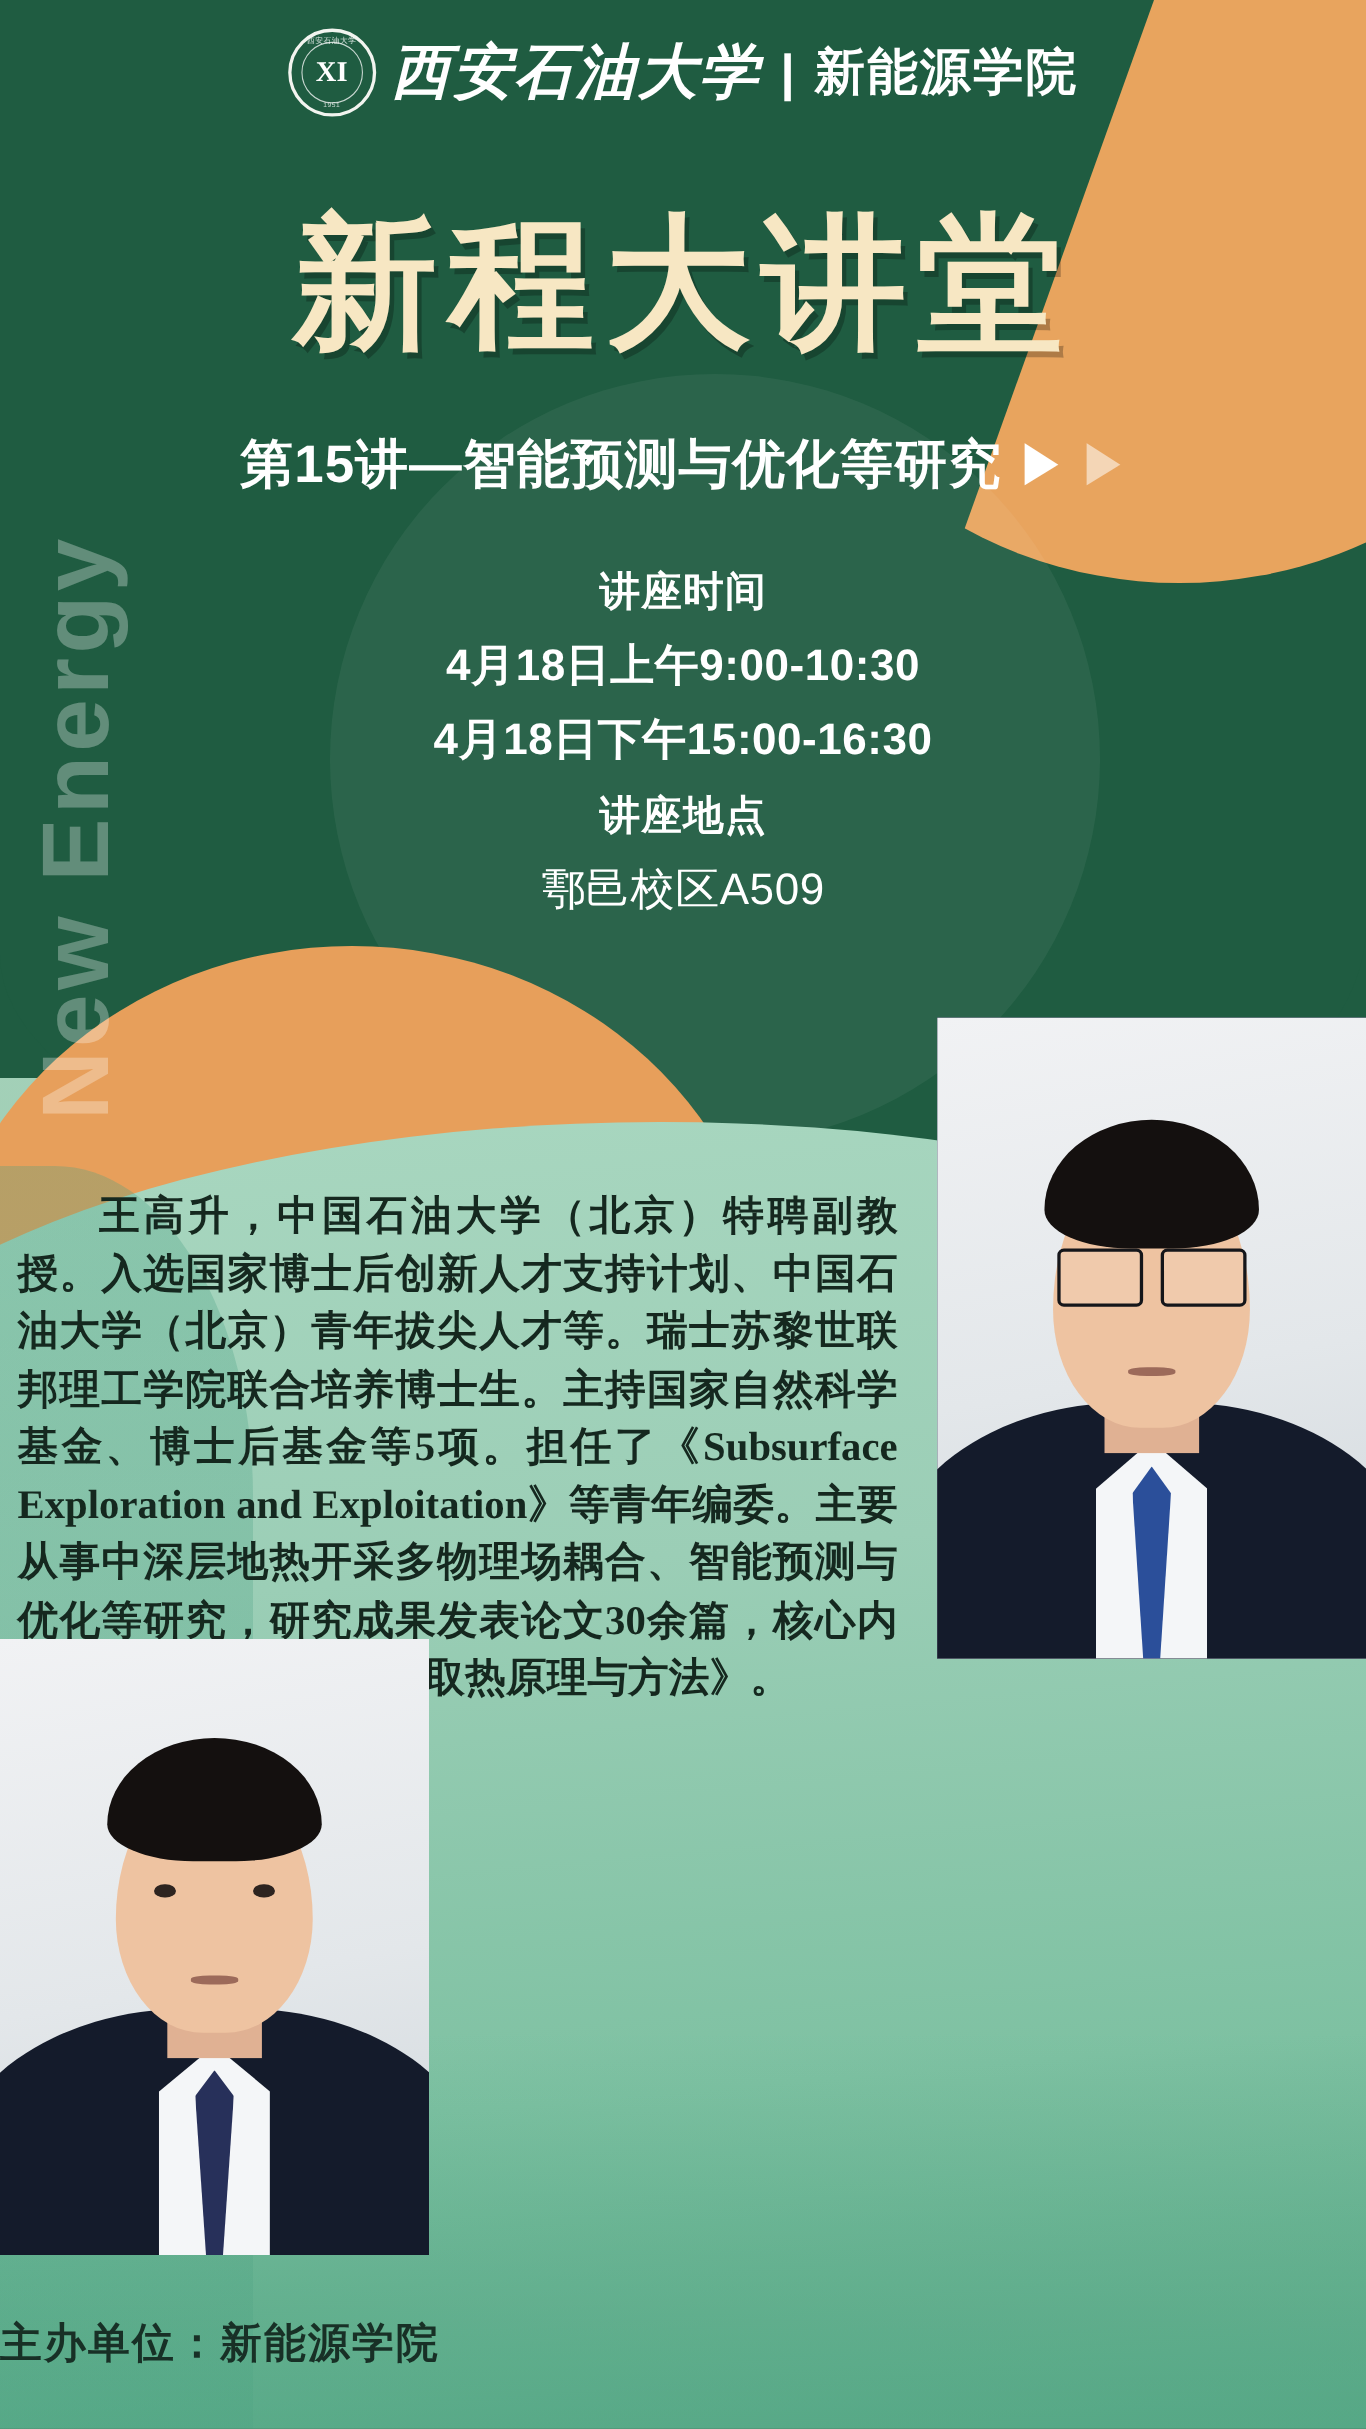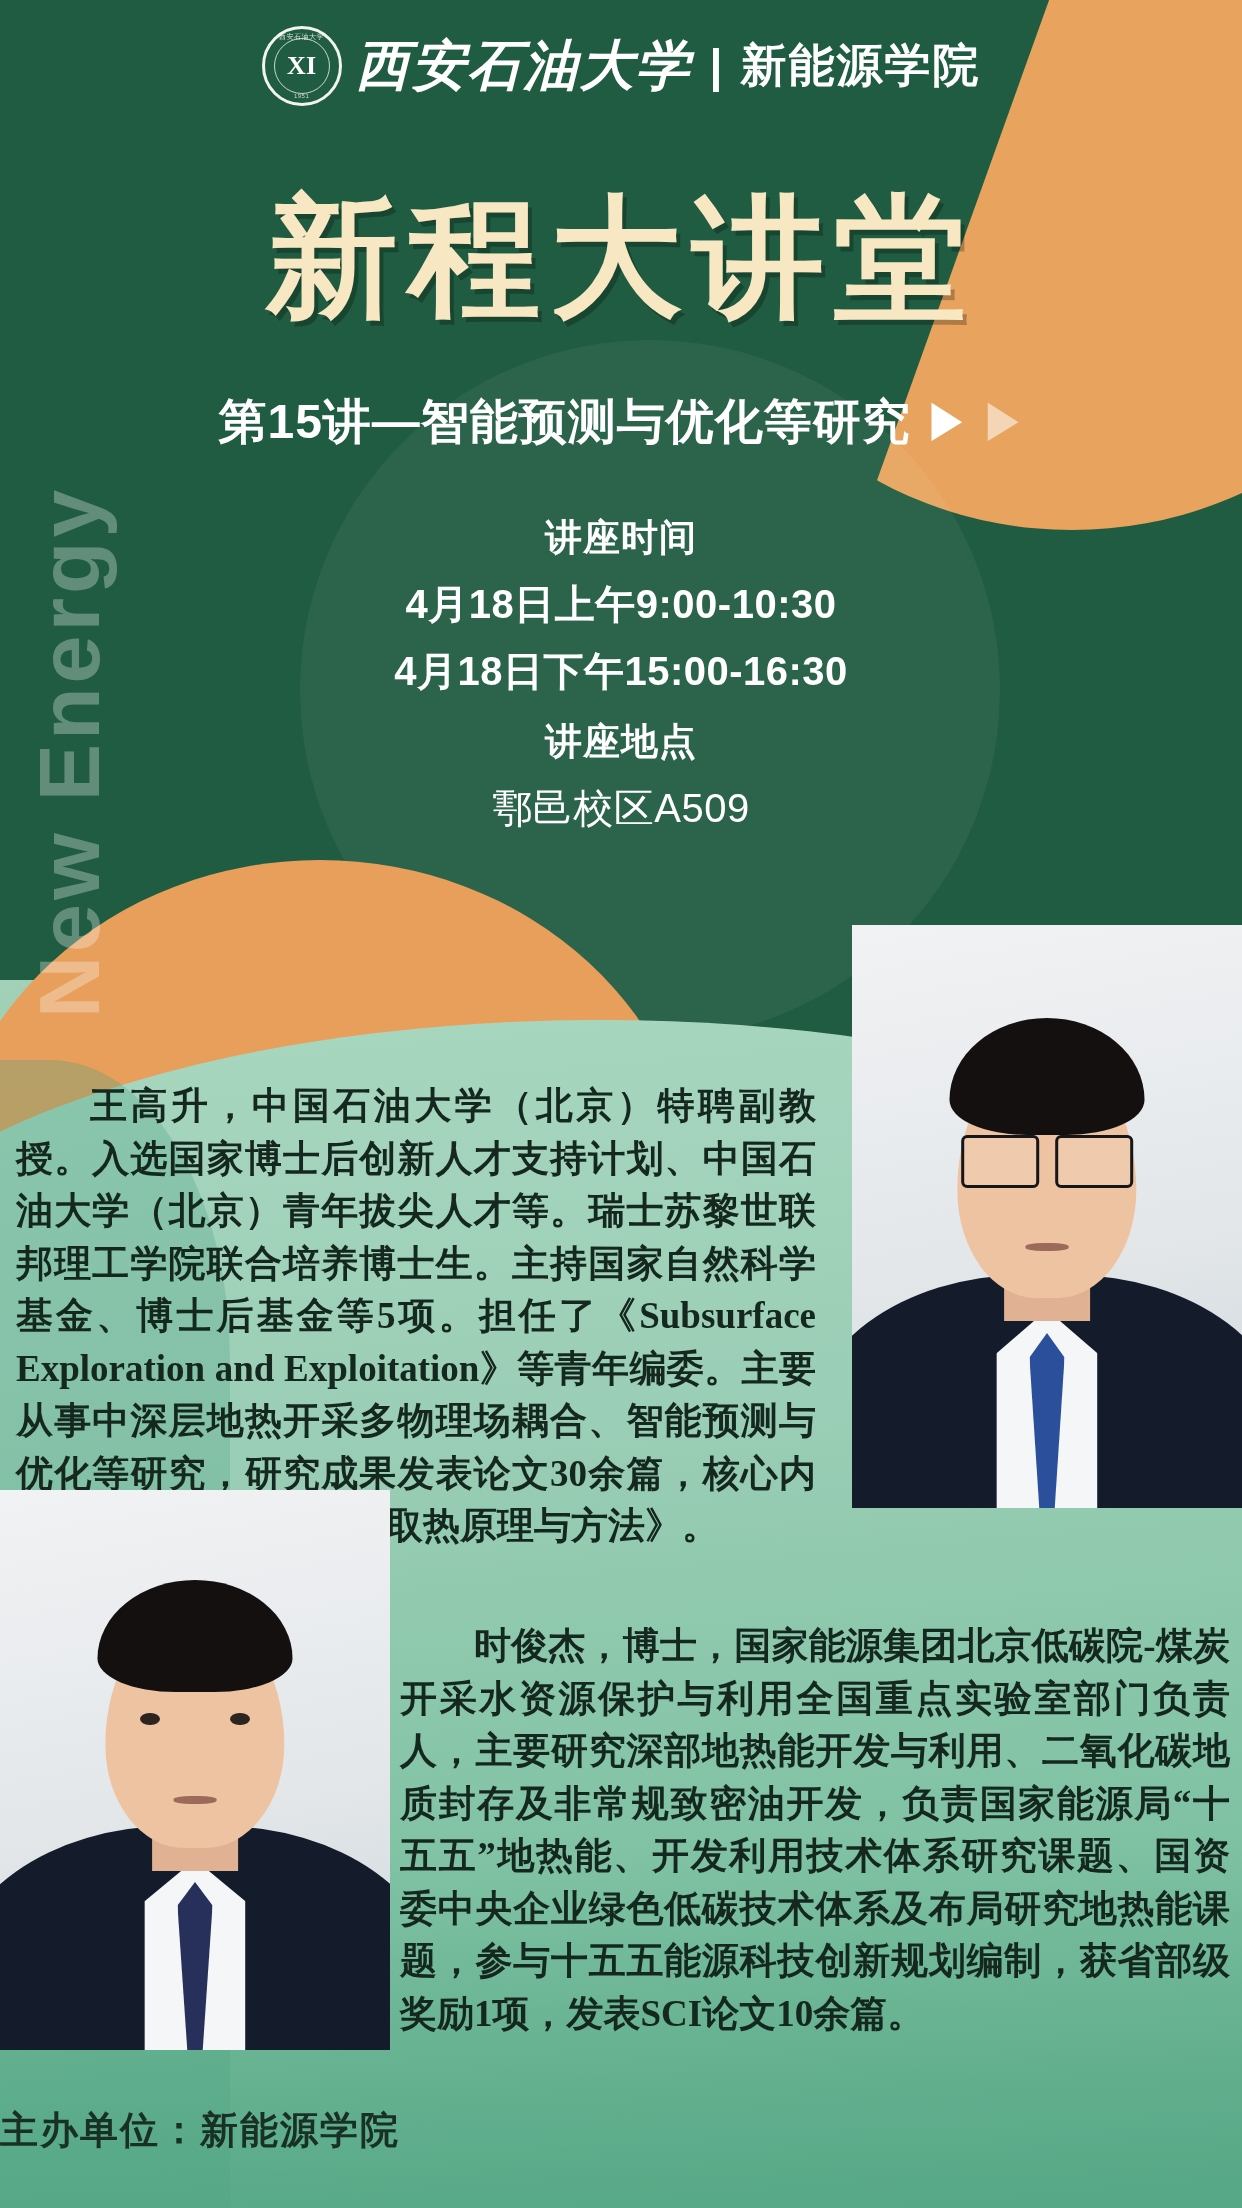--- a/index.html
+++ b/index.html
@@ -442,16 +442,15 @@
       <div class="shirt"></div>
       <div class="tie dark"></div>
       <div class="neck"></div>
       <div class="head"></div>
       <div class="hair"></div>
       <div class="eye l"></div>
       <div class="eye r"></div>
       <div class="mouth"></div>
     </div>
   </div>
-  <div class="bio bio-2">时俊杰，博士，国家能源集团北京低碳院-煤炭开采水资源保护与利用全国重点实验室部门负责人，主要研究深部地热能开发与利用、二氧化碳地质封存及非常规致密油开发，负责国家能源局“十五五”地热能、开发利用技术体系研究课题、国资委中央企业绿色低碳技术体系及布局研究地热能课题，参与十五五能源科技创新规划编制，获省部级奖励1项，发表SCI论文10余篇。</div>
 
   <div class="footer">主办单位：新能源学院</div>
 </div>
 
 </body></html>

